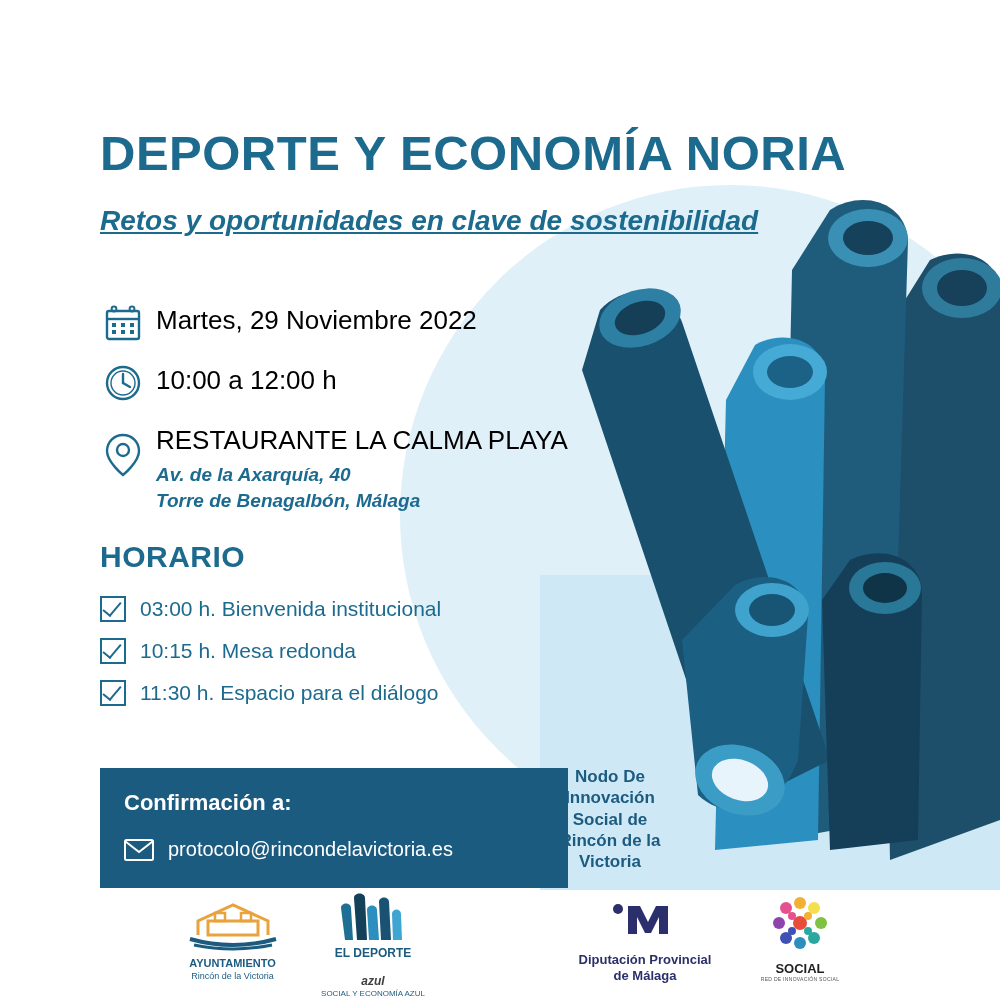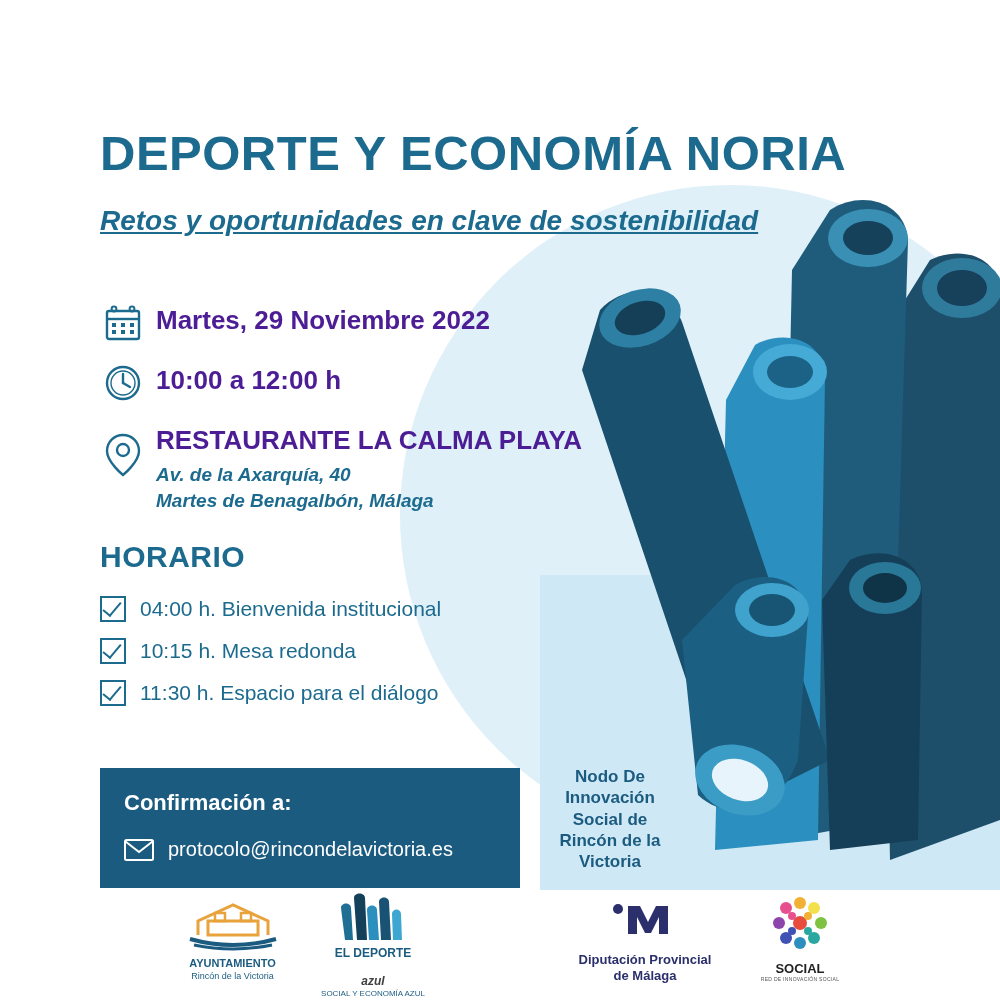--- a/index.html
+++ b/index.html
@@ -91,22 +91,22 @@
     align-items: center;
     justify-content: center;
     color: #1c6b8f;
   }
   .info-text {
     padding-left: 10px;
     padding-top: 5px;
   }
   .info-line-main {
     font-size: 26px;
-    font-weight: bold;
-    color: #4c1d95;
+    font-weight: normal;
+    color: #000000;
     line-height: 1.2;
     white-space: nowrap;
     text-align: center;
   }
   .info-line-sub {
     font-size: 19px;
     font-weight: bold;
     font-style: italic;
     color: #1c6b8f;
     line-height: 1.35;
@@ -158,21 +158,21 @@
     font-size: 21px;
     color: #1c6b8f;
     white-space: nowrap;
   }
 
   
   .confirm-band {
     position: absolute;
     left: 100px;
     top: 768px;
-    width: 420px;
+    width: 468px;
     height: 120px;
     background: #1c5b80;
   }
   .confirm-title {
     position: absolute;
     left: 24px;
     top: 22px;
     font-size: 22px;
     font-weight: bold;
     color: #ffffff;
@@ -348,31 +348,31 @@
     <div class="info-row">
       <div class="info-icon" style="padding-top:12px;">
         <svg width="40" height="48" viewBox="0 0 40 48">
           <path d="M20 4 C11 4 4 11 4 20 C4 31 20 44 20 44 C20 44 36 31 36 20 C36 11 29 4 20 4 Z" fill="none" stroke="#1c6b8f" stroke-width="2.4"></path>
           <circle cx="20" cy="19" r="6" fill="none" stroke="#1c6b8f" stroke-width="2.4"></circle>
         </svg>
       </div>
       <div class="info-text">
         <div class="info-line-main">RESTAURANTE LA CALMA PLAYA</div>
         <div class="info-line-sub" style="margin-top:6px;">Av. de la Axarquía, 40</div>
-        <div class="info-line-sub">Martes de Benagalbón, Málaga</div>
+        <div class="info-line-sub">Torre de Benagalbón, Málaga</div>
       </div>
     </div>
 
   </div>
 
   <div class="schedule-title">HORARIO</div>
   <div class="schedule-list">
     <div class="schedule-item">
       <span class="check-box"></span>
-      <span class="schedule-label">04:00 h. Bienvenida institucional</span>
+      <span class="schedule-label">03:00 h. Bienvenida institucional</span>
     </div>
     <div class="schedule-item">
       <span class="check-box"></span>
       <span class="schedule-label">10:15 h. Mesa redonda</span>
     </div>
     <div class="schedule-item">
       <span class="check-box"></span>
       <span class="schedule-label">11:30 h. Espacio para el diálogo</span>
     </div>
   </div>

